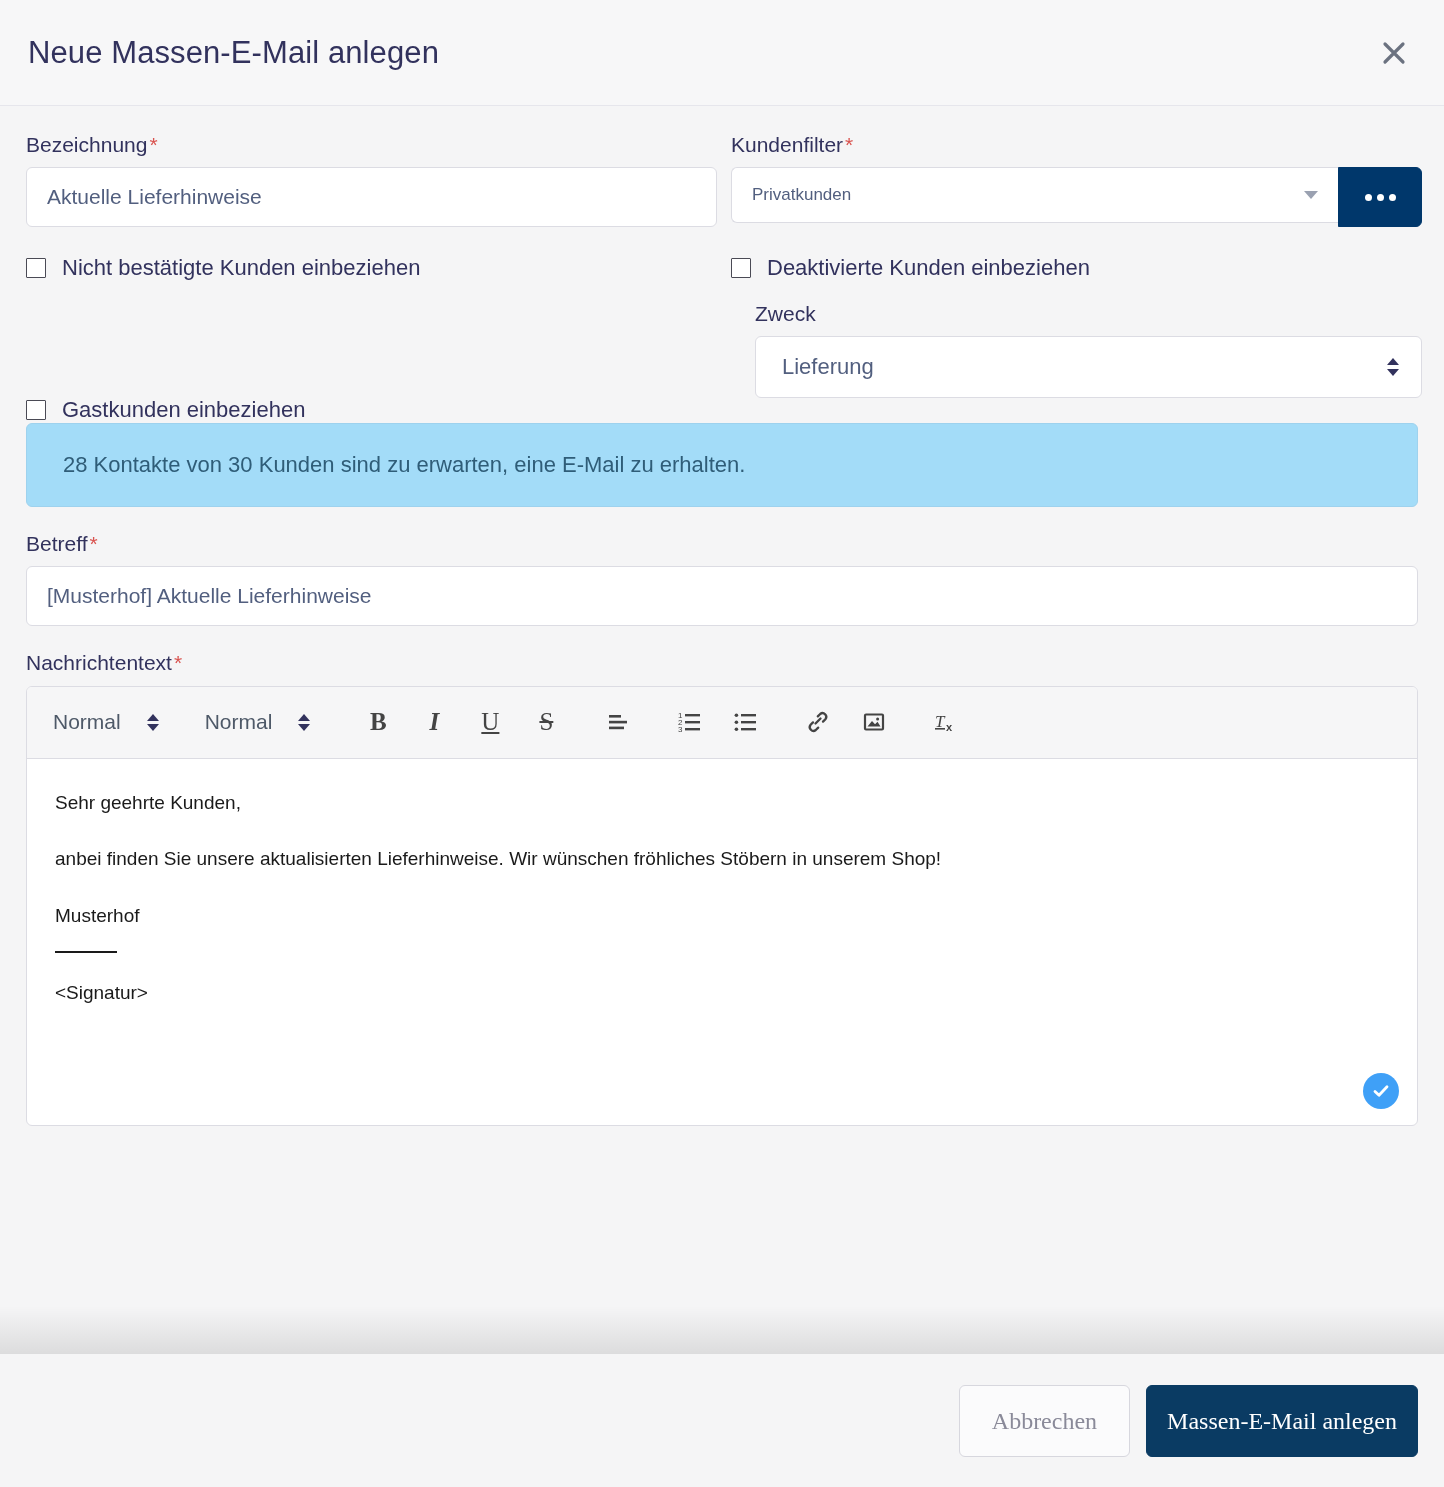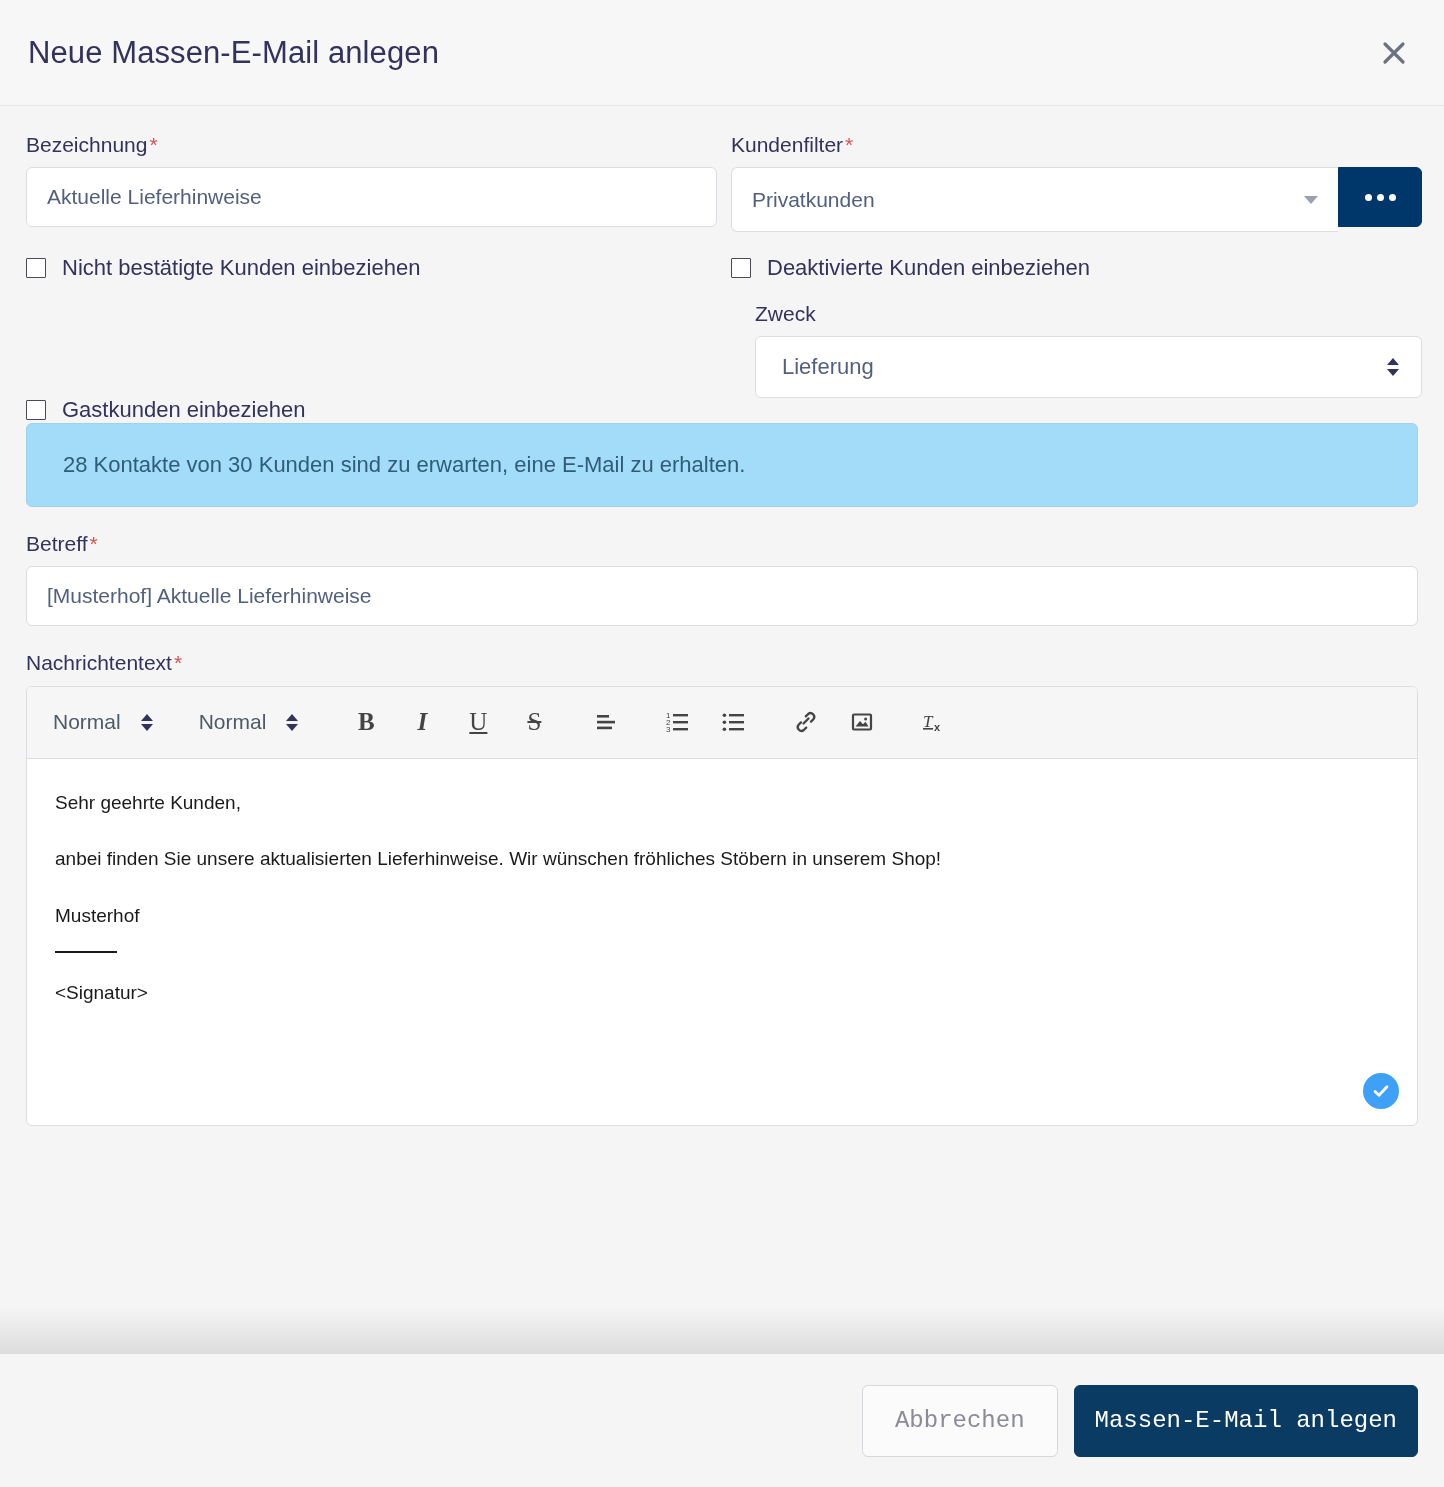--- a/index.html
+++ b/index.html
@@ -91,27 +91,27 @@
   .text-input::placeholder { color: #9aa1b1; }
 
   
   .combo {
     display: flex;
     width: 100%;
     height: 60px;
   }
   .combo-select {
     flex: 1 1 auto;
-    height: 65px;
+    height: 56px;
     border: 1px solid #dcdce3;
     border-right: none;
     border-radius: 6px 0 0 6px;
     background: #ffffff;
     padding: 0 40px 0 20px;
-    font-size: 21px;
+    font-size: 17px;
     color: #525f7f;
     font-family: "Liberation Sans", sans-serif;
     display: flex;
     align-items: center;
     position: relative;
     cursor: pointer;
   }
   .combo-caret {
     position: absolute;
     right: 20px;
@@ -221,21 +221,21 @@
     flex: 0 0 72px;
     background: #f6f6f7;
     border-bottom: 1px solid #dcdce3;
     display: flex;
     align-items: center;
     padding-left: 26px;
   }
   .tb-select {
     display: flex;
     align-items: center;
-    gap: 20px;
+    gap: 26px;
     font-size: 21px;
     color: #4e5968;
     cursor: pointer;
     margin-right: 46px;
   }
   .tb-spinner {
     display: flex; flex-direction: column; gap: 3px; align-items: center;
   }
   .tb-up { width:0;height:0;border-left:6px solid transparent;border-right:6px solid transparent;border-bottom:7px solid #32325d; }
   .tb-down { width:0;height:0;border-left:6px solid transparent;border-right:6px solid transparent;border-top:7px solid #32325d; }
@@ -296,21 +296,21 @@
     position: relative;
   }
   .footer-shadow {
     position: absolute;
     left: 0; right: 0; top: -48px;
     height: 48px;
     background: linear-gradient(to bottom, rgba(0,0,0,0) 0%, rgba(0,0,0,0.10) 100%);
     pointer-events: none;
   }
   .btn {
-    font-family: Liberation Mono, monospace;
+    font-family: Liberation Serif, serif;
     font-size: 24px;
     border-radius: 6px;
     cursor: pointer;
     height: 72px;
     padding: 0 32px;
     line-height: 1;
   }
   .btn-secondary {
     background: #fbfbfc;
     border: 1px solid #d7d7de;

